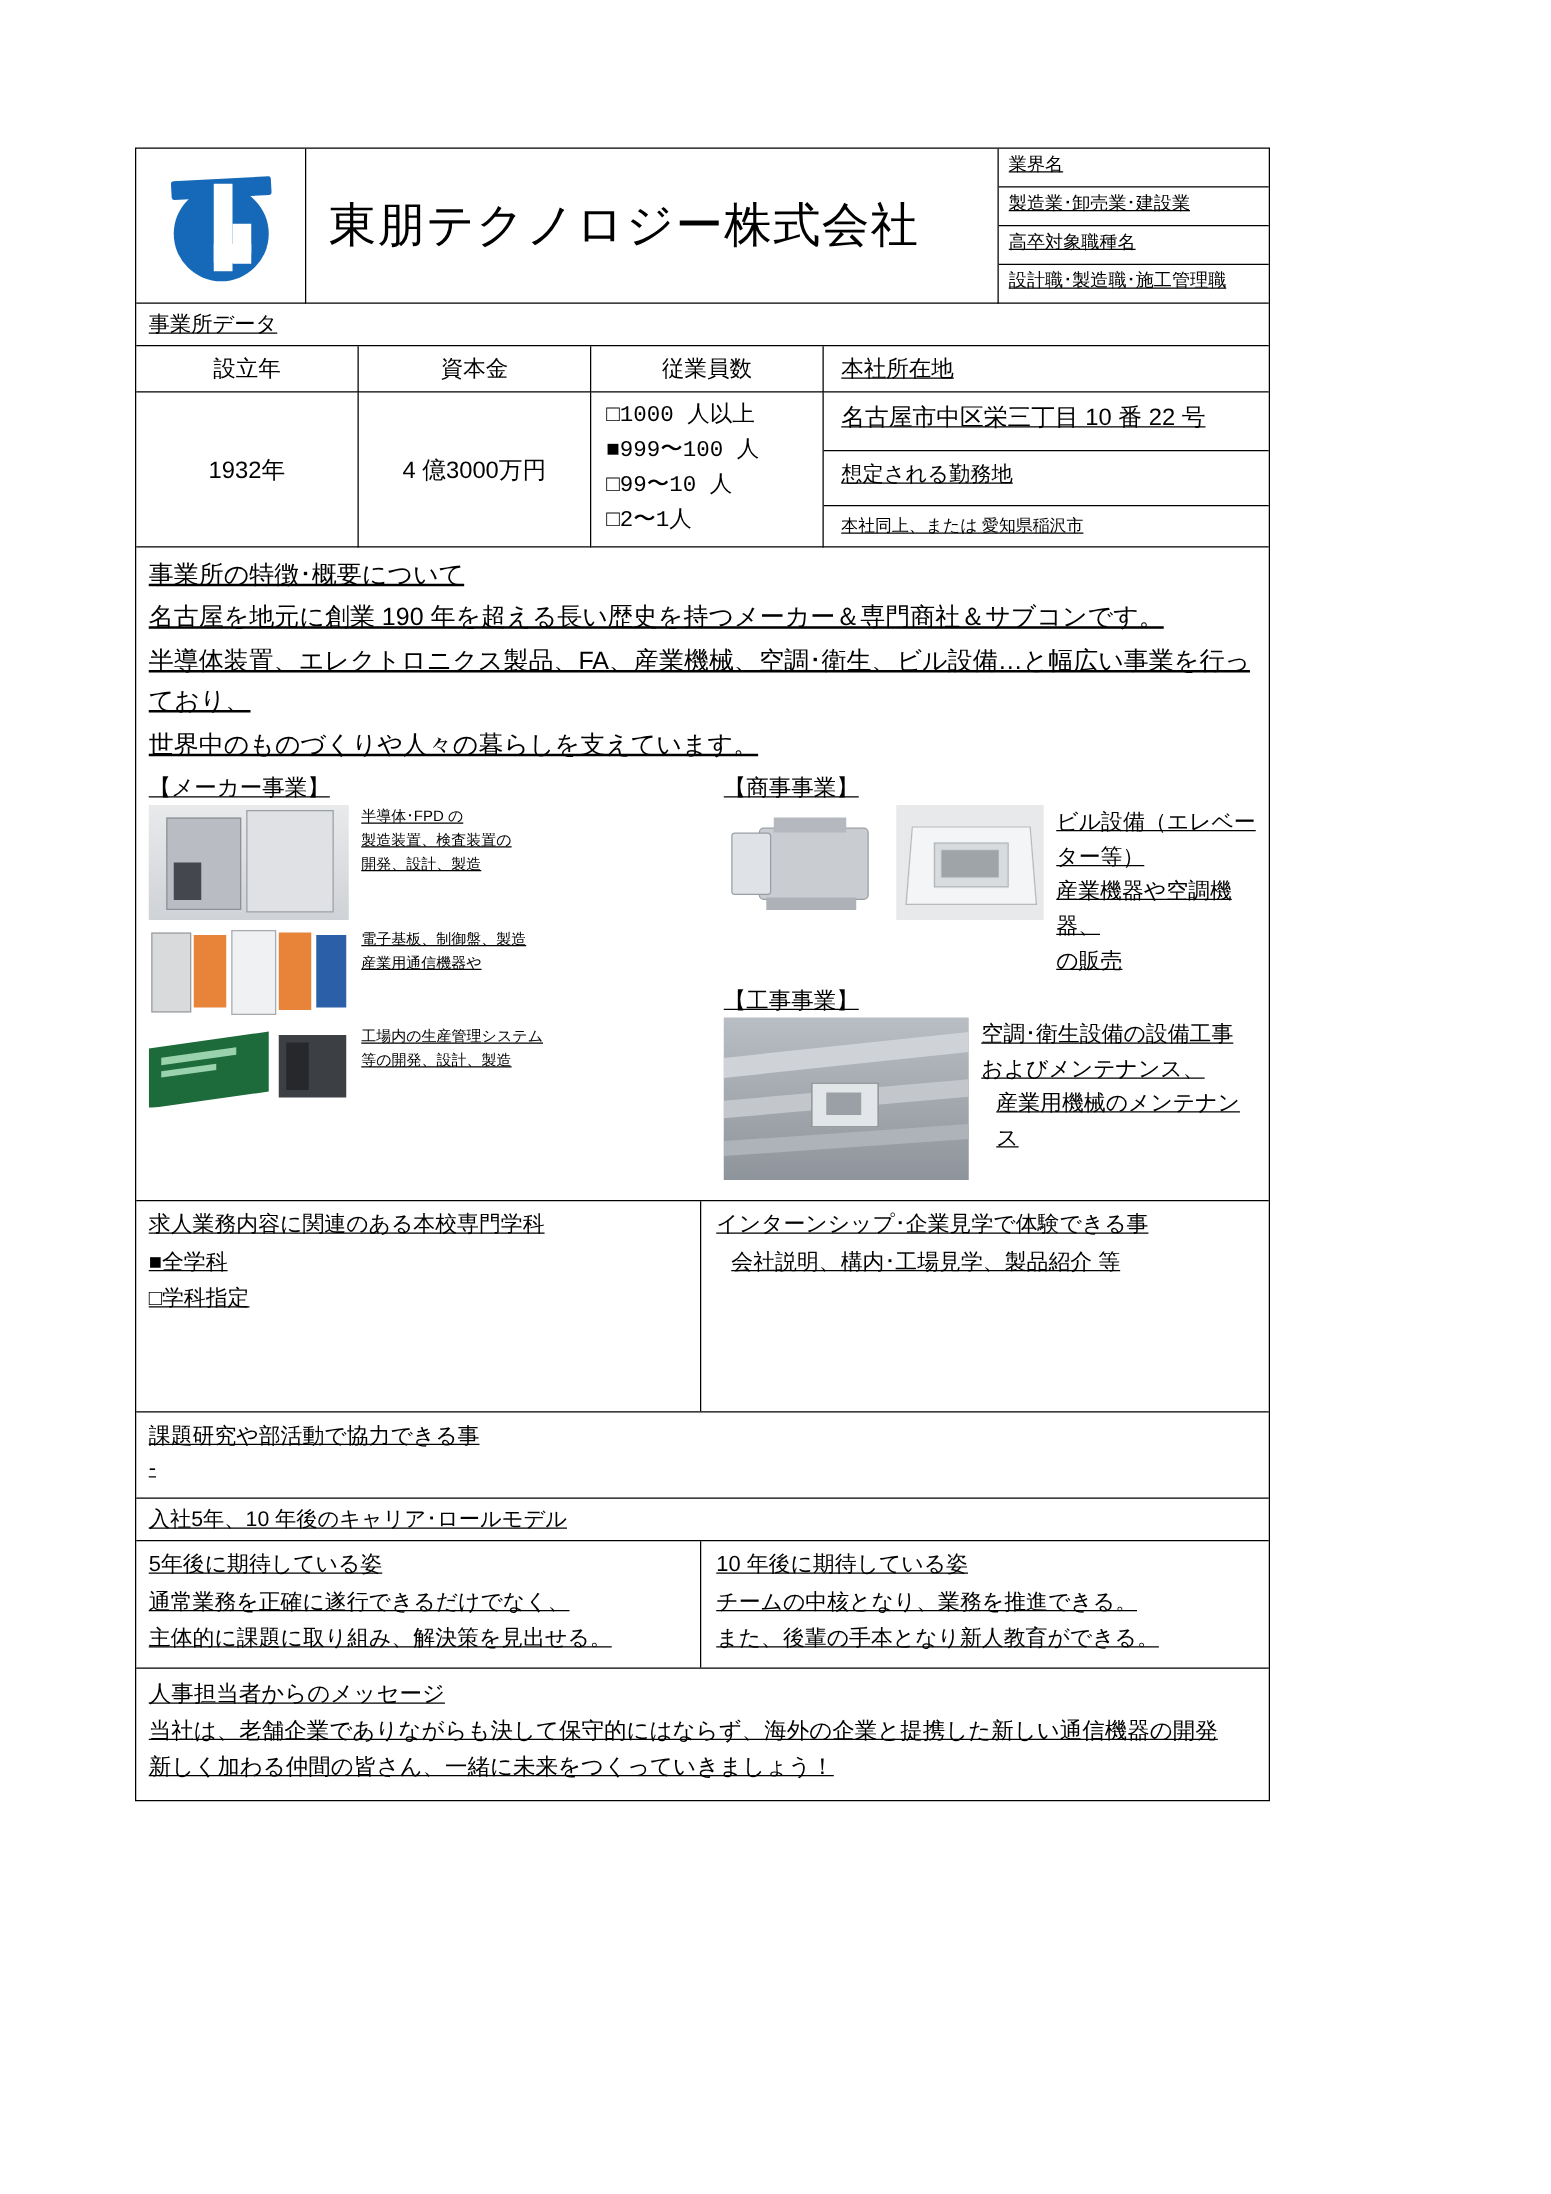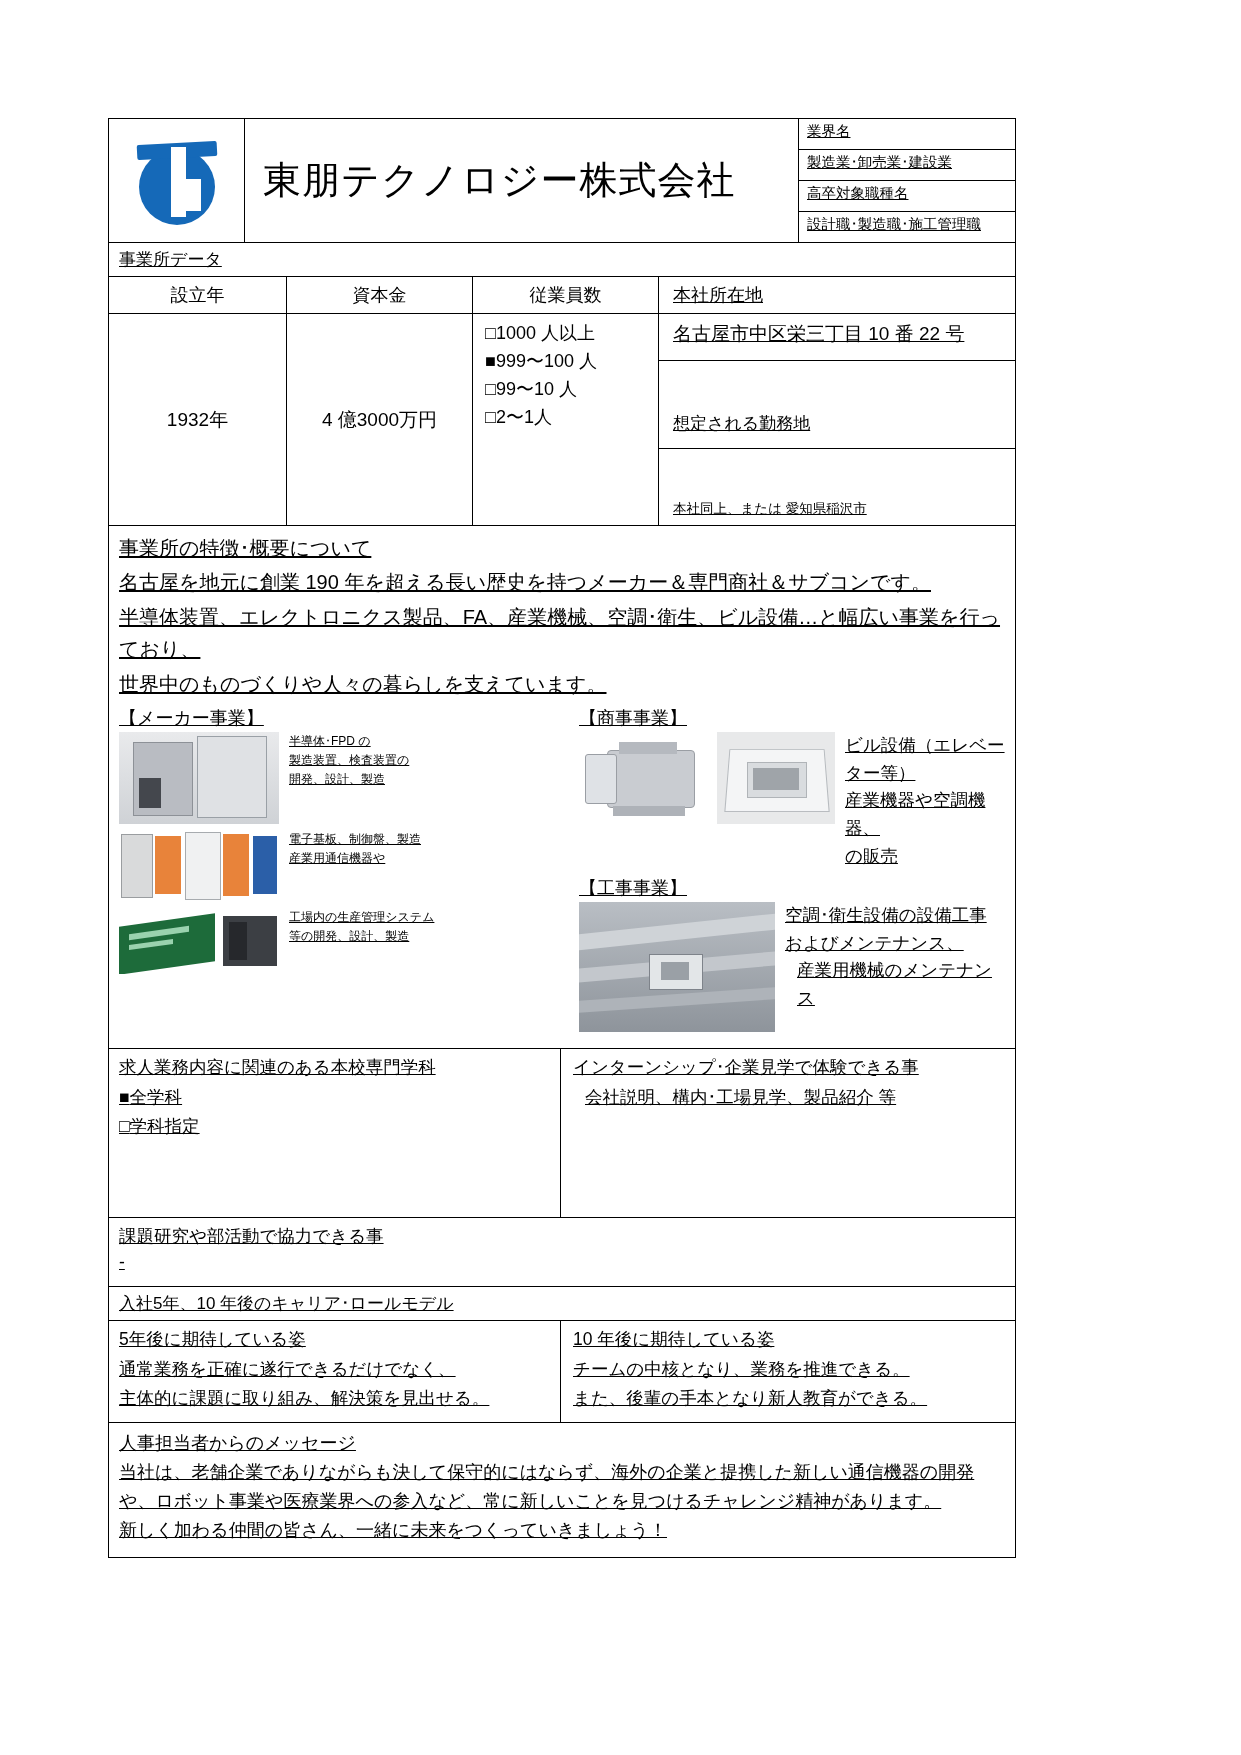--- a/index.html
+++ b/index.html
@@ -100,31 +100,31 @@
   
   .sec-label {
     font-size: 17px;
     padding: 5px 10px;
   }
 
   
   .dt-head .cell { text-align: center; font-size: 18px; padding: 6px 8px; }
   .c-est { width: 178px; }
   .c-cap { width: 186px; }
-  .c-emp { width: 186px; }
+  .c-emp { width: 186px; font-family: Liberation Mono, monospace; }
   .c-addr { flex: 1; }
   .dt-head .c-addr { text-align: left; padding-left: 14px; }
 
   .dt-body { }
   .dt-body .c-est, .dt-body .c-cap {
     display: flex; align-items: center; justify-content: center;
     font-size: 19px;
   }
   .emp-list { padding: 6px 10px 4px 12px; font-size: 18px; line-height: 1.55; }
-  .addr-col { flex: 1; padding: 0; display: flex; flex-direction: column; gap: 44px; }
+  .addr-col { flex: 1; padding: 0; display: flex; flex-direction: column; }
   .addr-col > div {
     border-bottom: 1.5px solid #000;
     padding: 7px 14px;
     box-sizing: border-box;
   }
   .addr-col > div:last-child { border-bottom: none; }
   .addr-line { font-size: 19px; height: 47px; }
   .addr-label { font-size: 17px; height: 44px; }
   .addr-note { font-size: 13.5px; }
 
@@ -405,18 +405,17 @@
           <div class="tc-line">また、後輩の手本となり新人教育ができる。</div>
         </div>
       </div>
     </div>
   </div>
 
   <div class="row">
     <div class="cell msg" style="width:100%;border-bottom:none;padding:6px 10px 12px 10px">
       <p>人事担当者からのメッセージ</p>
       <p>当社は、老舗企業でありながらも決して保守的にはならず、海外の企業と提携した新しい通信機器の開発</p>
-      <p>や、ロボット事業や医療業界への参入など、常に新しいことを見つけるチャレンジ精神があります。</p>
       <p>新しく加わる仲間の皆さん、一緒に未来をつくっていきましょう！</p>
     </div>
   </div>
 
 </div>
 
 </body></html>

